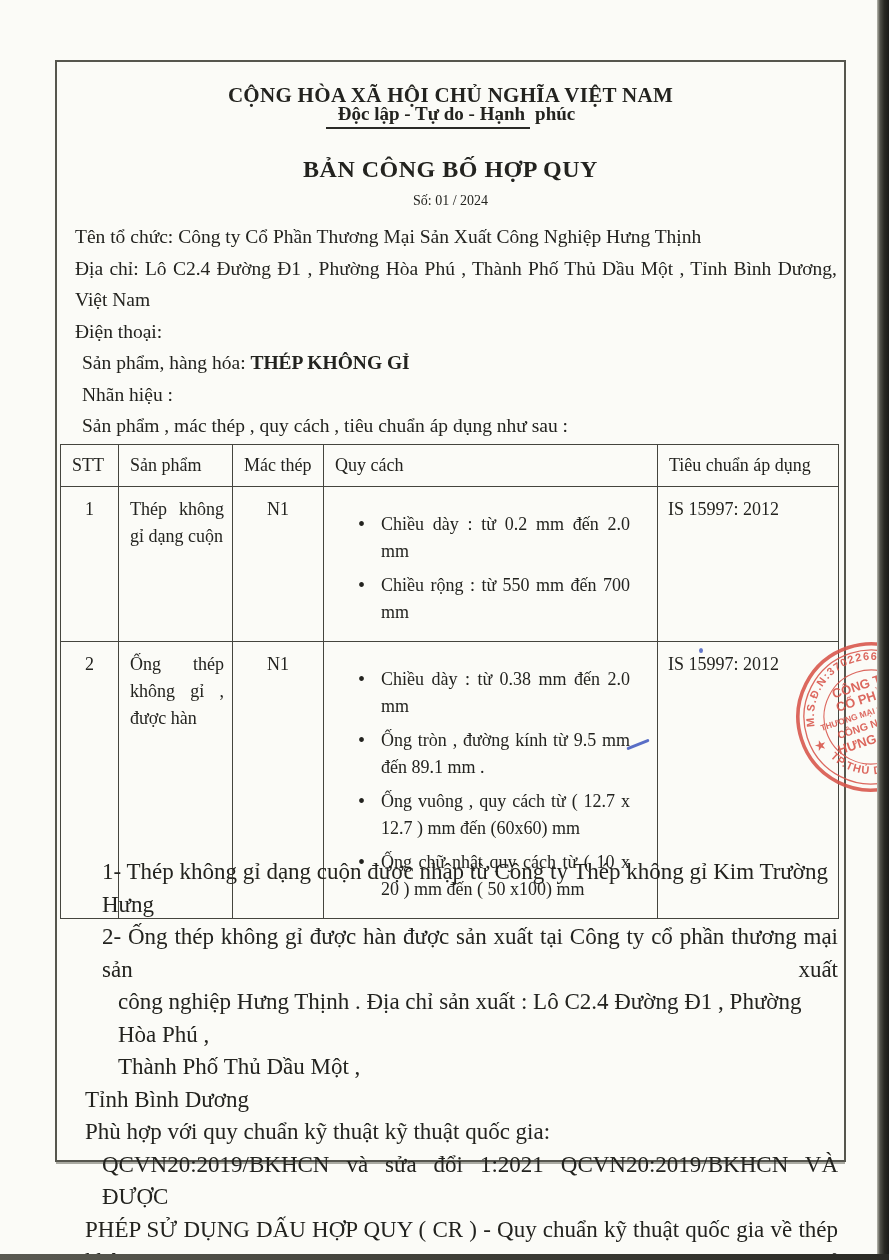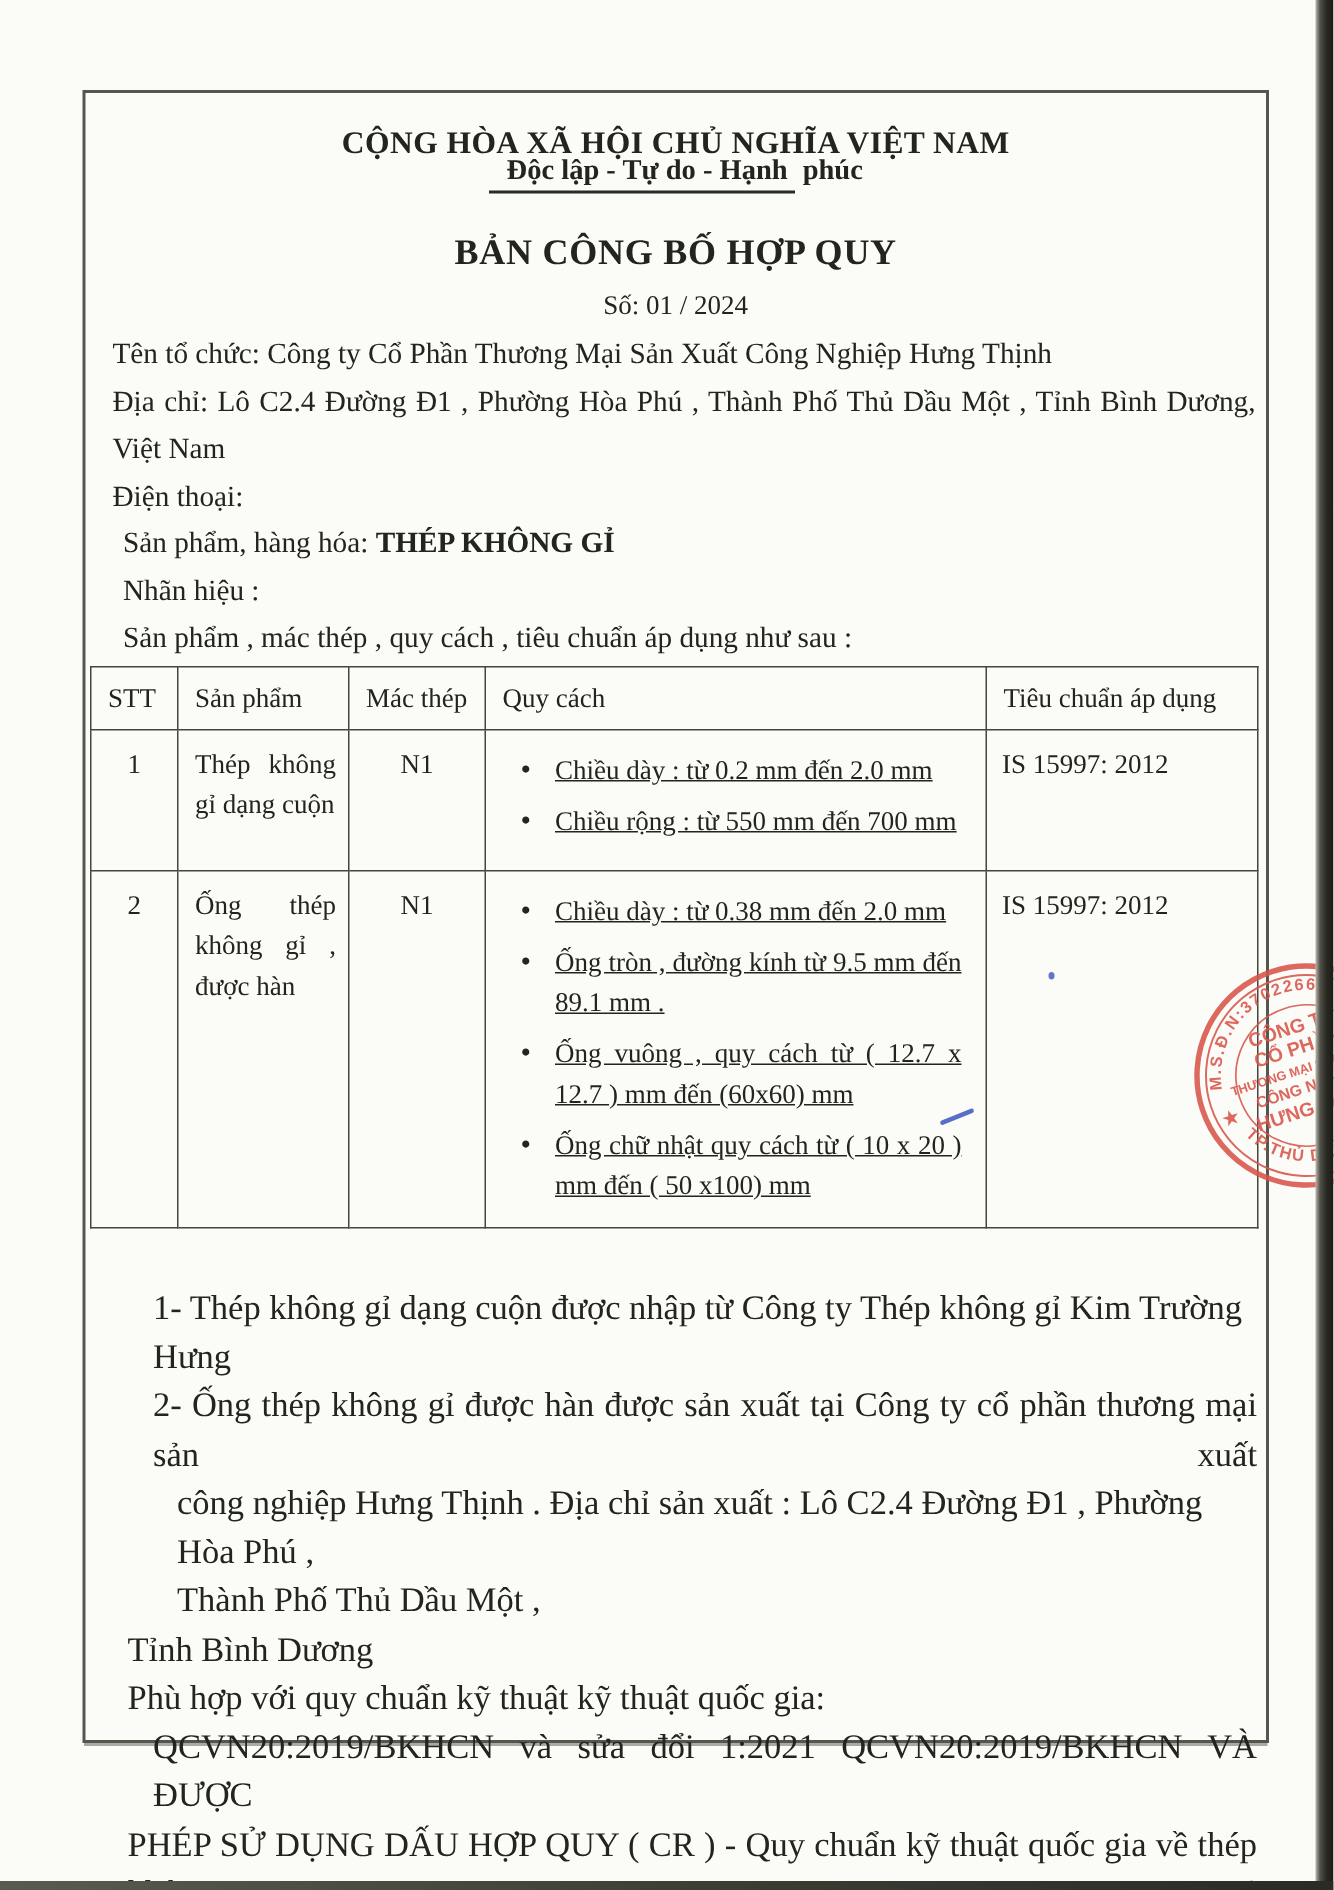--- a/index.html
+++ b/index.html
@@ -11,41 +11,41 @@
   .frame {
     position:absolute; left:55px; top:60px; width:787px; height:1098px;
     border:2px solid #56564e; box-shadow:0 3px 0 -1px #a9a9a1;
   }
   .center-line { position:absolute; left:55px; width:791px; text-align:center; }
   .nat   { top:73px;  font-size:21px;   font-weight:bold; letter-spacing:.3px;margin-top:10px; }
   .motto { top:103px; font-size:19px; font-weight:bold; }
   .motto-u { border-bottom:2.5px solid #2a2a26; padding:0 5px 3px 12px; }
   .motto-t { margin-left:5px; }
   .doc-title { top:156px; font-size:24px; font-weight:bold; letter-spacing:.5px; }
-  .doc-no    { top:193px; font-size:18px; }
+  .doc-no    { top:193px; font-size:14px; }
 
   .info { position:absolute; left:75px; top:221px; width:762px; font-size:19.5px; line-height:31.5px; }
   .info p { margin:0; }
   .i2 { padding-left:7px; }
   .addr { text-align:justify; }
   .prod-name { font-weight:bold; }
 
   table.spec {
     position:absolute; left:60px; top:444px; border-collapse:collapse;
     table-layout:fixed; font-size:18px; line-height:27px;padding-left:33px;
   }
   table.spec th, table.spec td { border:1.6px solid #45453e; vertical-align:top; font-weight:normal; }
   table.spec th { vertical-align:middle; text-align:left; padding:0 0 0 11px; }
   th.th-stt { text-align:center; padding:0; }
   th.th-qc  { padding-left:14px; }
   td.c-stt { text-align:center; padding-top:9px; }
   td.c-sp  { padding:9px 8px 0 11px; text-align:justify; }
   td.c-mt  { text-align:center; padding-top:9px;margin-left:15px; }
   td.c-qc  { padding:9px 12px 0 14px; }
-  td.c-qc ul { margin:4px; padding:0; list-style:none;text-decoration:underline; }
+  td.c-qc ul { margin:15px; padding:0; list-style:none; }
   td.c-qc li { position:relative; padding-left:28px; margin-bottom:7px; text-align:justify; }
   td.c-qc li::before { content:"\2022"; position:absolute; left:5px; top:0; font-size:20px; }
   td.c-tc  { padding:9px 6px 0 10px; }
 
   .notes { position:absolute; left:85px; top:856px; width:753px; font-size:23px; line-height:32.5px; }
   .notes p { margin:0; }
   .ind1 { padding-left:17px; }
   .ind2 { padding-left:33px; }
   .jl { text-align:justify; text-align-last:justify; }
   .qcvn2 { margin-left:-23px; }

